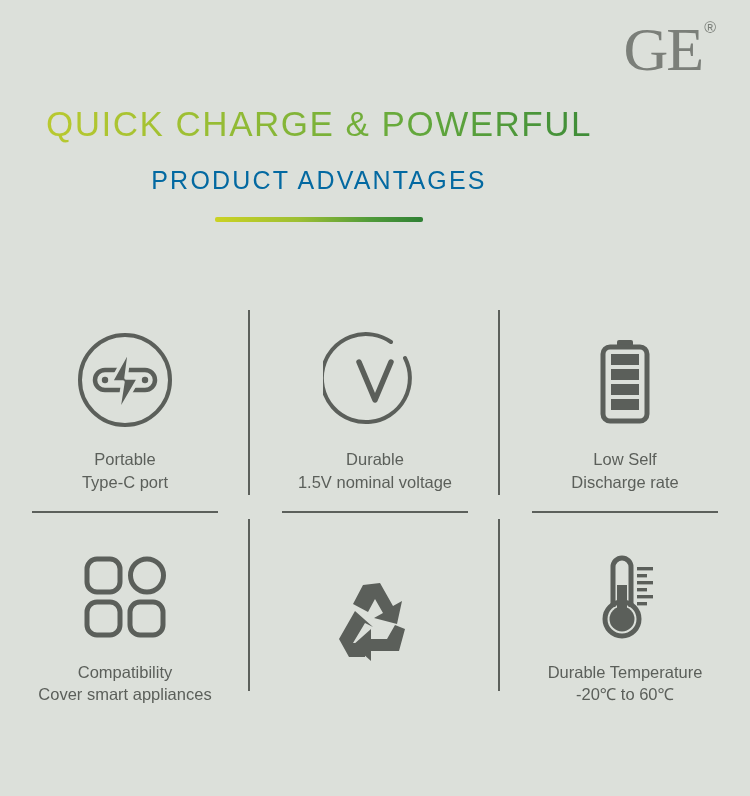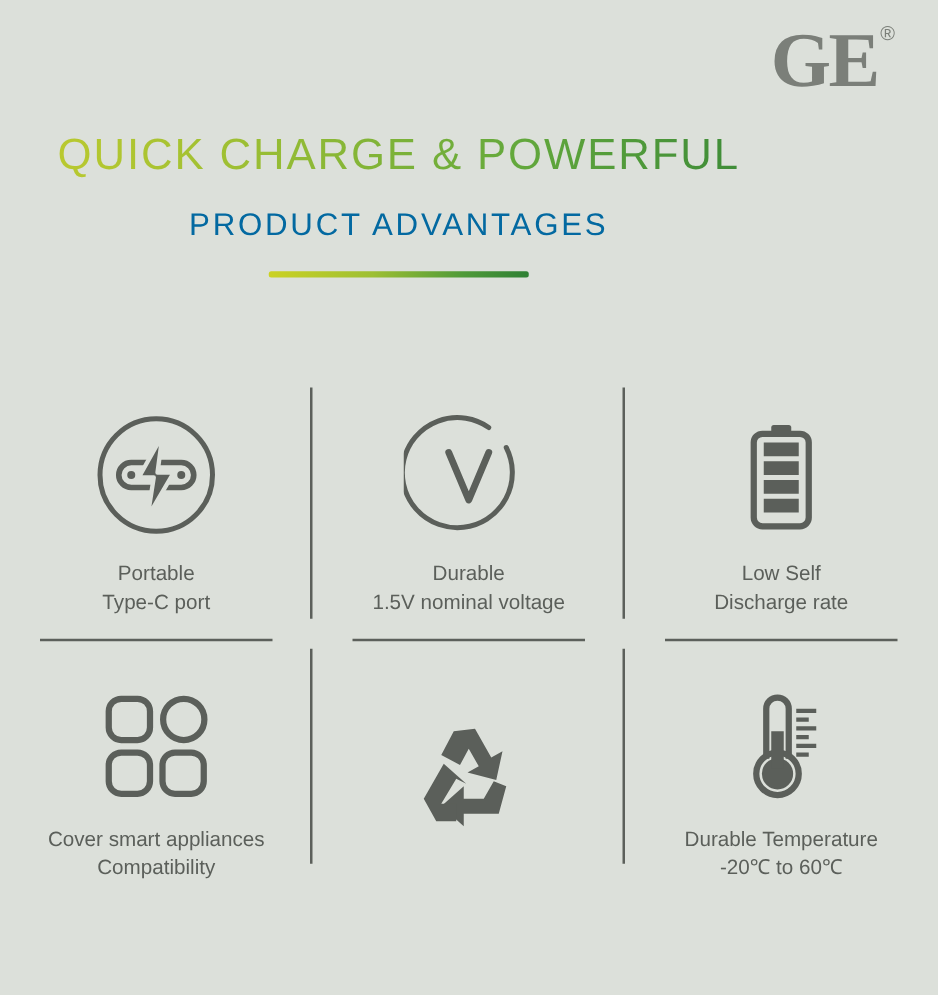--- a/index.html
+++ b/index.html
@@ -20,21 +20,21 @@
   .brand {
     position: absolute;
     top: 18px;
     right: 34px;
     display: flex;
     align-items: flex-start;
   }
   .brand-mark {
     font-family: "Liberation Serif", serif;
     font-size: 62px;
-    font-weight: bold;
+    font-weight: normal;
     letter-spacing: -2px;
     color: #7b7f79;
     line-height: 1;
   }
   .brand-reg {
     font-size: 16px;
     color: #7b7f79;
     line-height: 1;
     margin-top: 2px;
     margin-left: 2px;
@@ -232,22 +232,22 @@
     <div class="cell vsep-right">
       <div class="icon-wrap">
         <svg width="96" height="96" viewBox="0 0 96 96">
           <rect x="10" y="10" width="33" height="33" rx="10" fill="none" stroke="#5b5f5a" stroke-width="5"></rect>
           <circle cx="70" cy="26.5" r="16.5" fill="none" stroke="#5b5f5a" stroke-width="5"></circle>
           <rect x="10" y="53" width="33" height="33" rx="10" fill="none" stroke="#5b5f5a" stroke-width="5"></rect>
           <rect x="53" y="53" width="33" height="33" rx="10" fill="none" stroke="#5b5f5a" stroke-width="5"></rect>
         </svg>
       </div>
       <div class="label">
+        <div>Compatibility</div>
         <div>Cover smart appliances</div>
-        <div>Compatibility</div>
       </div>
     </div>
 
     <div class="cell vsep-right">
       <div class="icon-wrap">
         <svg width="100" height="96" viewBox="0 0 100 96">
           <g fill="#5b5f5a">
 
             <path d="M38 8 L28 27 L43 35 L50 22 L58 36 L49 41 L72 47 L77 24 L68 29 L55 6 Z"></path>
 

